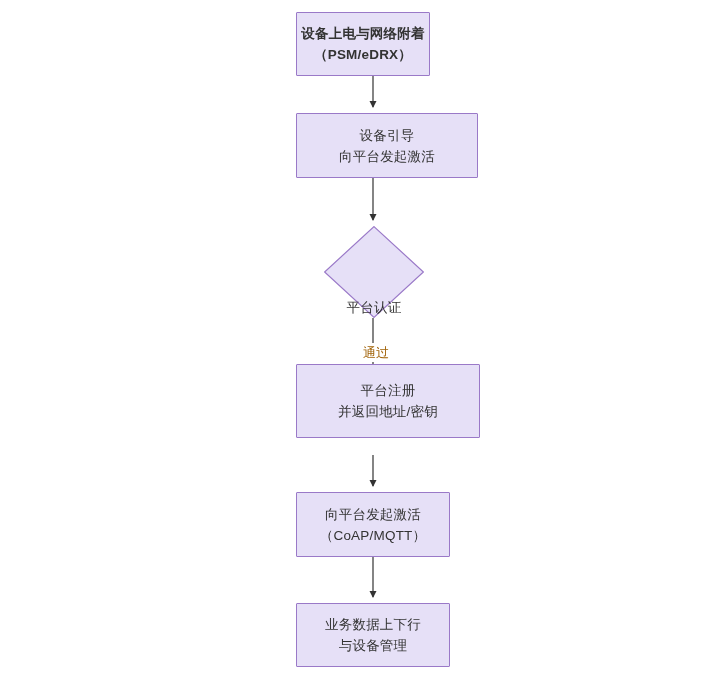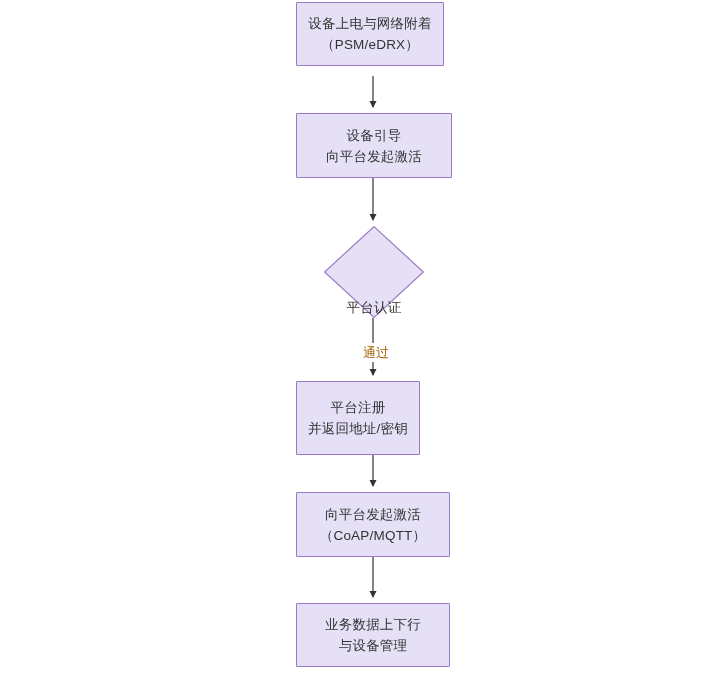--- a/index.html
+++ b/index.html
@@ -103,42 +103,42 @@
 
     <line x1="373" y1="178" x2="373" y2="220" stroke="#333333" stroke-width="1.2" marker-end="url(#arrowhead)"></line>
 
     <line x1="373" y1="318" x2="373" y2="375" stroke="#333333" stroke-width="1.2" marker-end="url(#arrowhead)"></line>
 
     <line x1="373" y1="455" x2="373" y2="486" stroke="#333333" stroke-width="1.2" marker-end="url(#arrowhead)"></line>
 
     <line x1="373" y1="557" x2="373" y2="597" stroke="#333333" stroke-width="1.2" marker-end="url(#arrowhead)"></line>
   </svg>
 
-  <div class="node node-process" style="left:296px; top:2px; width:148px; height:64px;">
+  <div class="node node-process" style="left:296px; top:12px; width:134px; height:64px;font-weight:bold;">
     <div class="node-label">设备上电与网络附着
 （PSM/eDRX）</div>
   </div>
 
-  <div class="node node-process" style="left:296px; top:113px; width:156px; height:65px;align-items:center;">
+  <div class="node node-process" style="left:296px; top:113px; width:182px; height:65px;align-items:center;">
     <div class="node-label">设备引导
 向平台发起激活</div>
   </div>
 
   <div class="node node-decision" style="left:324px; top:226px; width:100px; height:92px;">
     <svg class="diamond-shape" viewBox="0 0 100 92" preserveAspectRatio="none">
       <polygon points="50,0.6 99.4,46 50,91.4 0.6,46" fill="#e6e0f7" stroke="#9a79c8" stroke-width="1.2"></polygon>
     </svg>
     <div class="node-label">平台认证</div>
   </div>
 
   <div class="edge-label" style="left:355px; top:343px; width:36px;">
     <span>通过</span>
   </div>
 
-  <div class="node node-process" style="left:296px; top:381px; width:124px; height:74px;">
+  <div class="node node-process" style="left:296px; top:364px; width:184px; height:74px;">
     <div class="node-label">平台注册
 并返回地址/密钥</div>
   </div>
 
   <div class="node node-process" style="left:296px; top:492px; width:154px; height:65px;">
     <div class="node-label">向平台发起激活
 （CoAP/MQTT）</div>
   </div>
 
   <div class="node node-process" style="left:296px; top:603px; width:154px; height:64px;">

